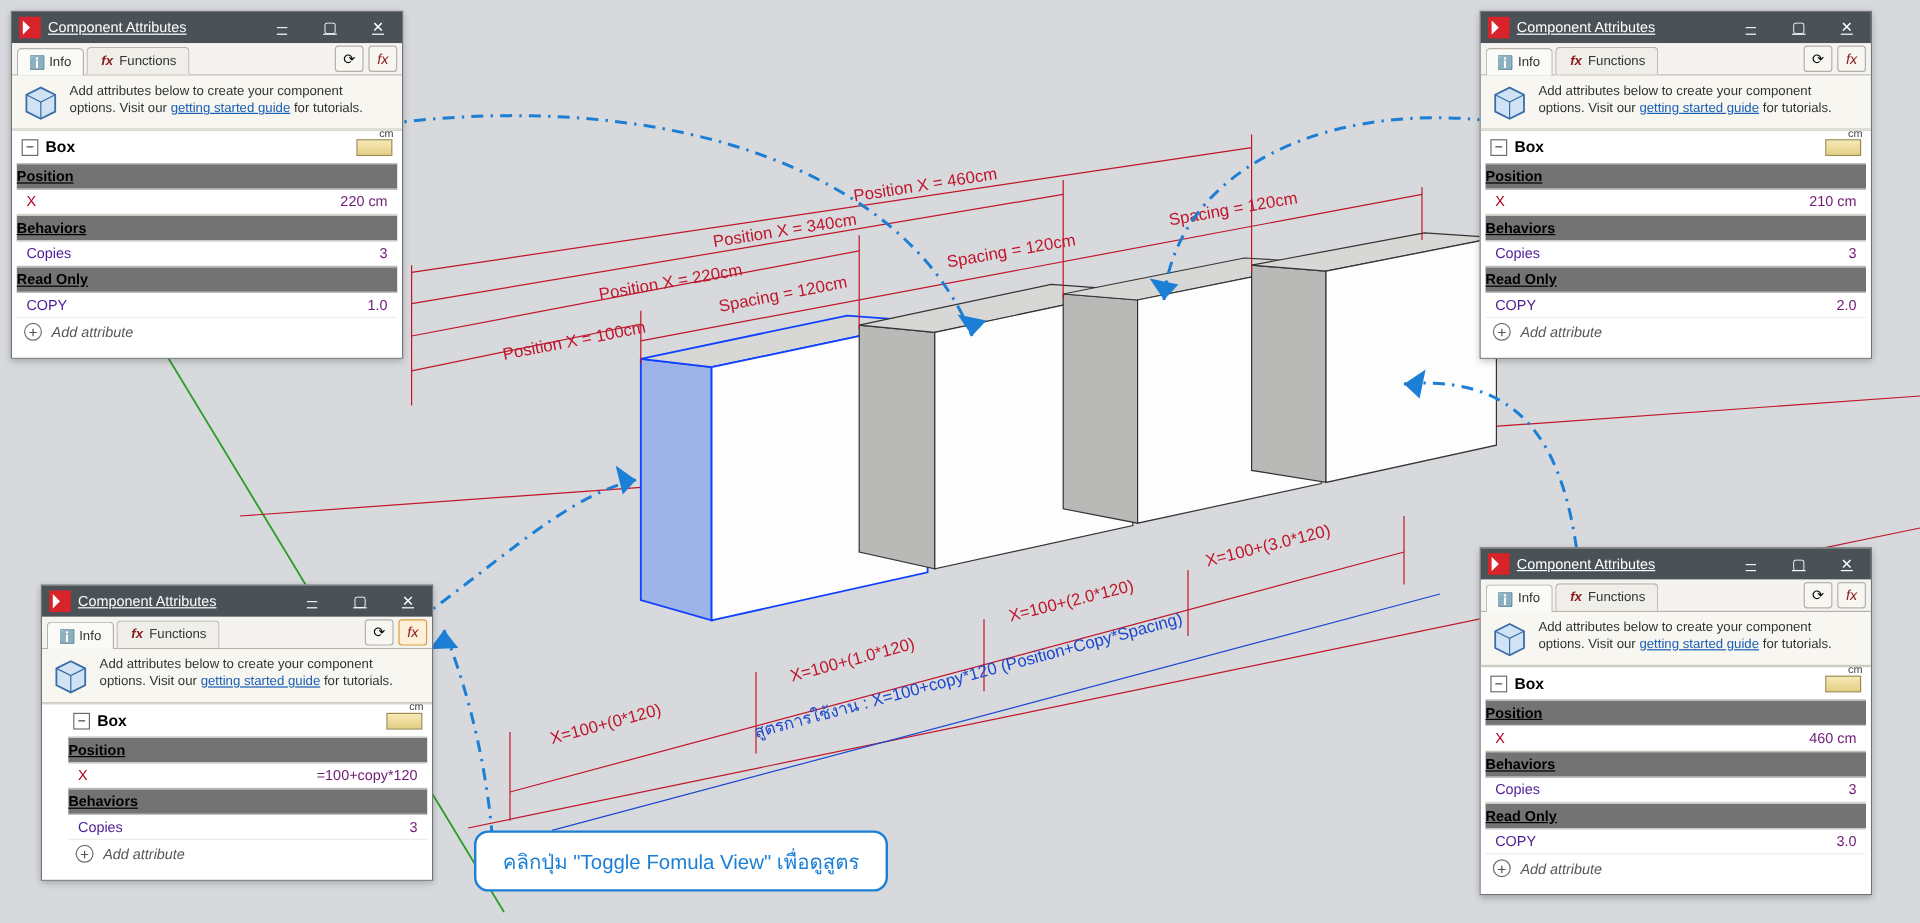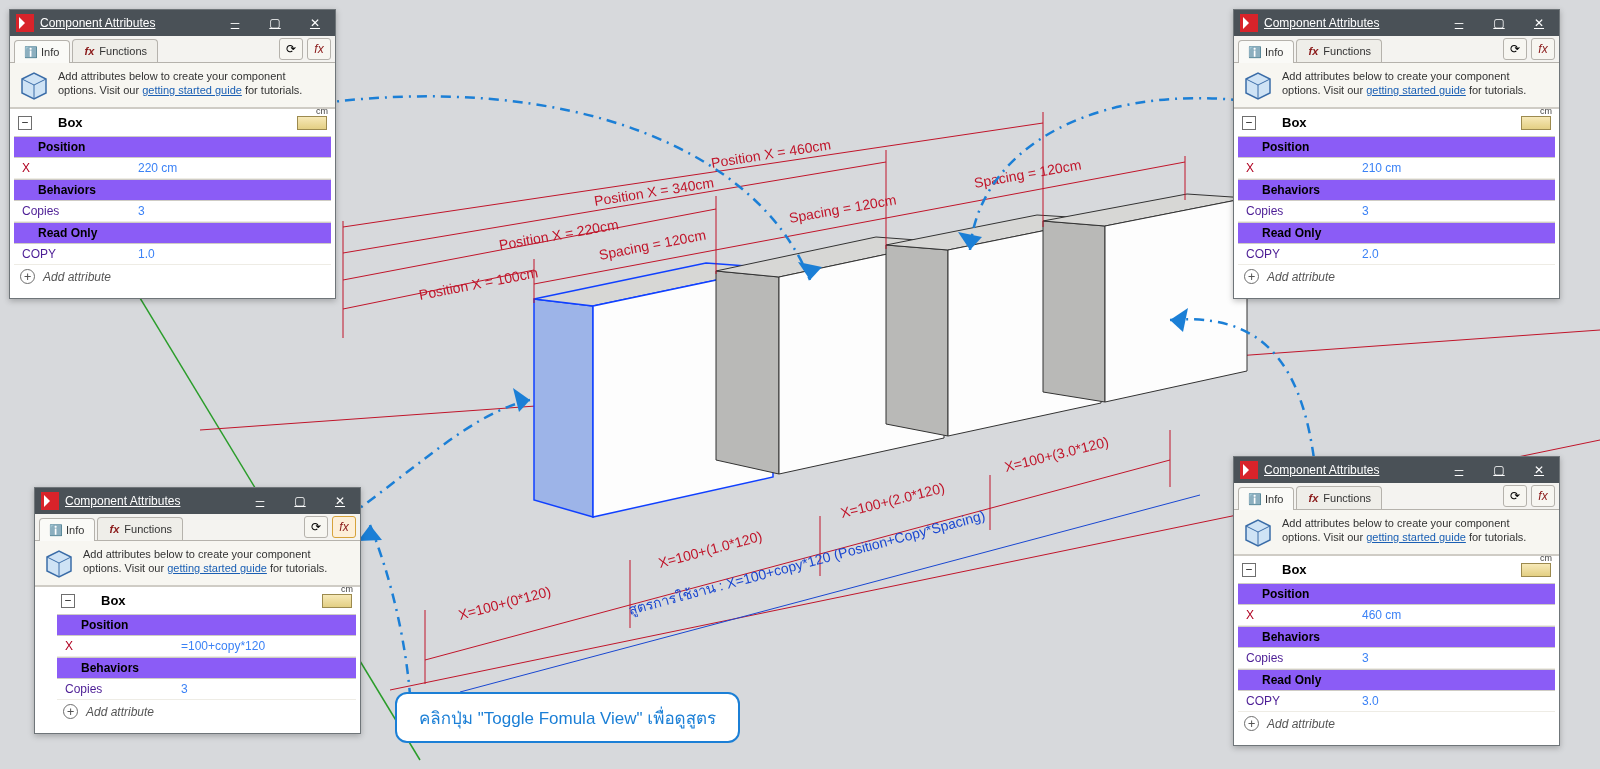--- a/index.html
+++ b/index.html
@@ -133,55 +133,57 @@
   }
   .collapse {
     width: 12px; height: 12px;
     border: 1px solid #6e6e6e;
     margin-right: 6px;
     display: flex; align-items: center; justify-content: center;
     font-size: 11px; line-height: 1;
     font-family: monospace;
     color: #333;
   }
-  .comp-name { font-weight: bold; font-size: 13px; margin-left: 20px; }
+  .comp-name { font-weight: bold; font-size: 13px; }
   .ruler-icon {
     margin-left: auto;
     width: 28px; height: 12px;
     background: linear-gradient(#f7e9b8,#e3cf83);
     border: 1px solid #9c8a4e;
     position: relative;
   }
   .ruler-icon::after {
     content: "cm";
     position: absolute; right: -2px; top: -11px;
     font-size: 9px; color: #444;
   }
 
   .group-h {
-    background: #8b5cf6;
+    background: #737373;
     font-weight: bold;
-    padding: 3px 24px;
+    padding: 3px 0;
     border-top: 1px solid #cfccc5;
     border-bottom: 1px solid #cfccc5;
+    text-decoration: underline;
   }
   .row {
     display: flex;
     border-bottom: 1px solid #eeece5;
   }
   .row .k {
     width: 100px;
     padding: 3px 8px;
     color: #4c1d95;
   }
   .row .k.red { color: #b00020; }
   .row .v {
     flex: 1;
     padding: 3px 8px;
-    color: #3b82f6;
+    color: #701a75;
+    text-align: right;
   }
   .add-row {
     display: flex; align-items: center;
     padding: 4px 6px;
     font-style: italic;
     color: #555;
   }
   .add-row .plus {
     width: 13px; height: 13px;
     border: 1px solid #6e6e6e;

